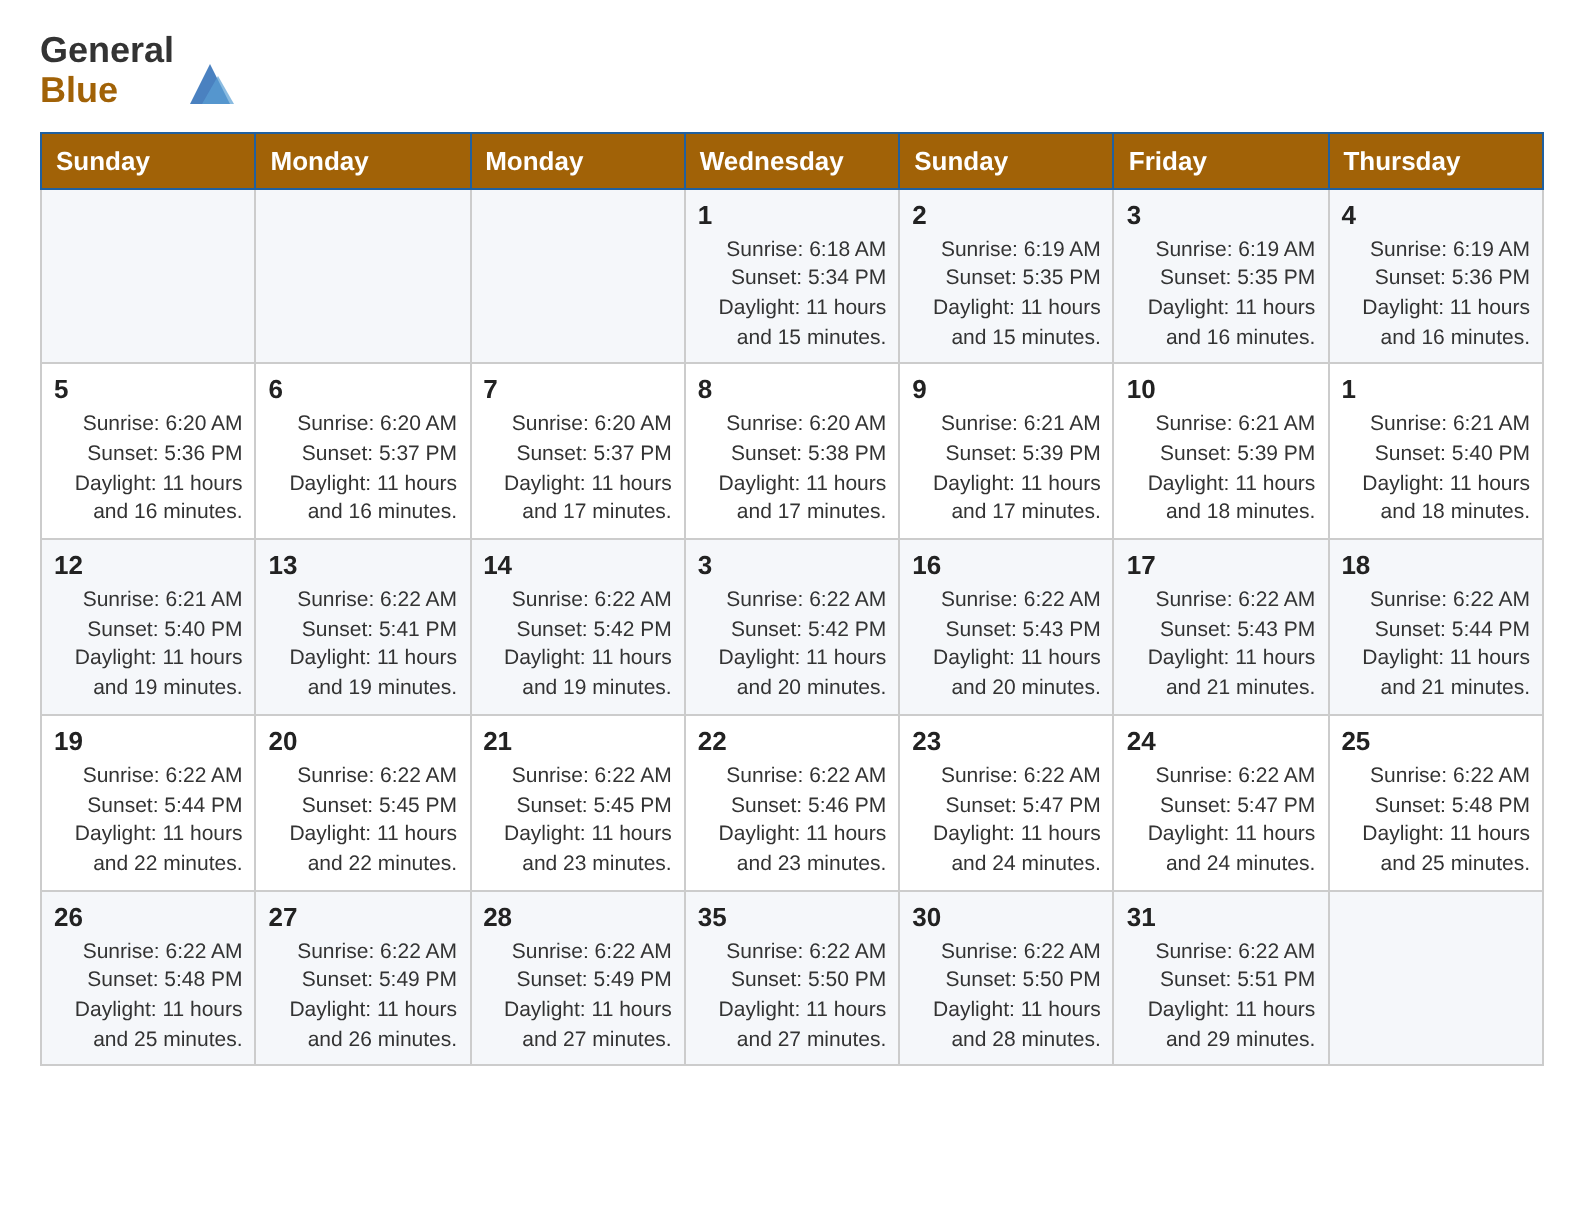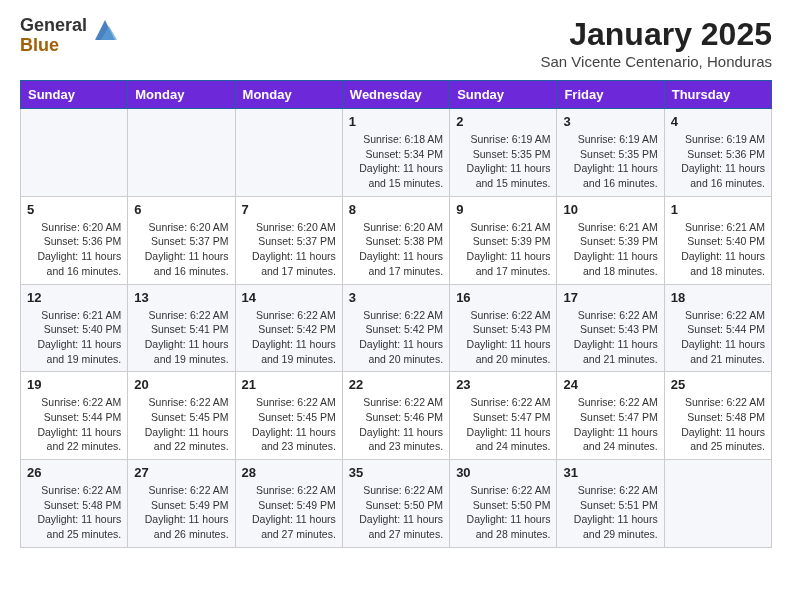--- a/index.html
+++ b/index.html
@@ -11,21 +11,21 @@
       padding: 16px 20px;
     }
     .header {
       display: flex;
       justify-content: space-between;
       align-items: flex-start;
       margin-bottom: 10px;
     }
     .logo {
       display: flex;
-      align-items: flex-start;
+      align-items: flex-end;
       gap: 2px;
     }
     .logo-text {
       display: flex;
       flex-direction: column;
       line-height: 1.1;
     }
     .logo-general {
       font-size: 18px;
       font-weight: bold;
@@ -52,21 +52,21 @@
     .location-title {
       font-size: 15px;
       color: #444;
     }
     .calendar {
       width: 100%;
       border-collapse: collapse;
       border: 1px solid #ccc;
     }
     .calendar th {
-      background: #6d28d9;
+      background: #a16207;
       color: #fff;
       text-align: left;
       padding: 6px 7px;
       font-size: 13px;
       font-weight: bold;
       border: 1px solid #2060a0;
     }
     .calendar td {
       border: 1px solid #ccc;
       vertical-align: top;
@@ -105,24 +105,20 @@
   <div class="logo">
     <div class="logo-text">
       <span class="logo-general">General</span>
       <span class="logo-blue">Blue</span>
     </div>
     <svg class="logo-icon" viewBox="0 0 28 28">
       <polygon points="4,24 14,4 24,24" fill="#2a6bb5" opacity="0.85"></polygon>
       <polygon points="10,24 18,10 26,24" fill="#5a9fd4" opacity="0.7"></polygon>
     </svg>
   </div>
-  <div class="title-block">
-    <div class="month-title">January 2025</div>
-    <div class="location-title">San Vicente Centenario, Honduras</div>
-  </div>
 </div>
 
 <table class="calendar">
   <thead>
     <tr>
     <th>Sunday</th>
         <th>Monday</th>
         <th>Monday</th>
         <th>Wednesday</th>
         <th>Sunday</th>

